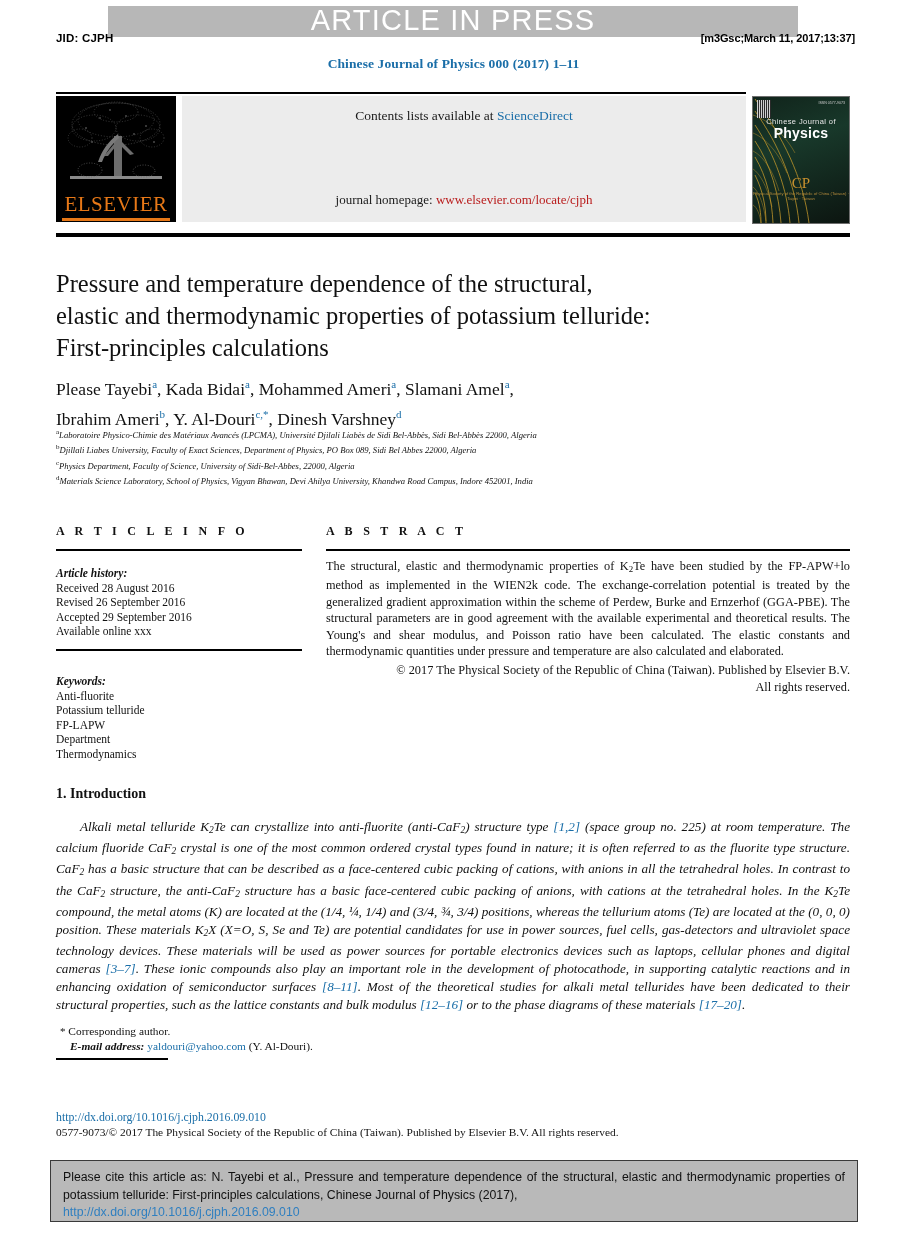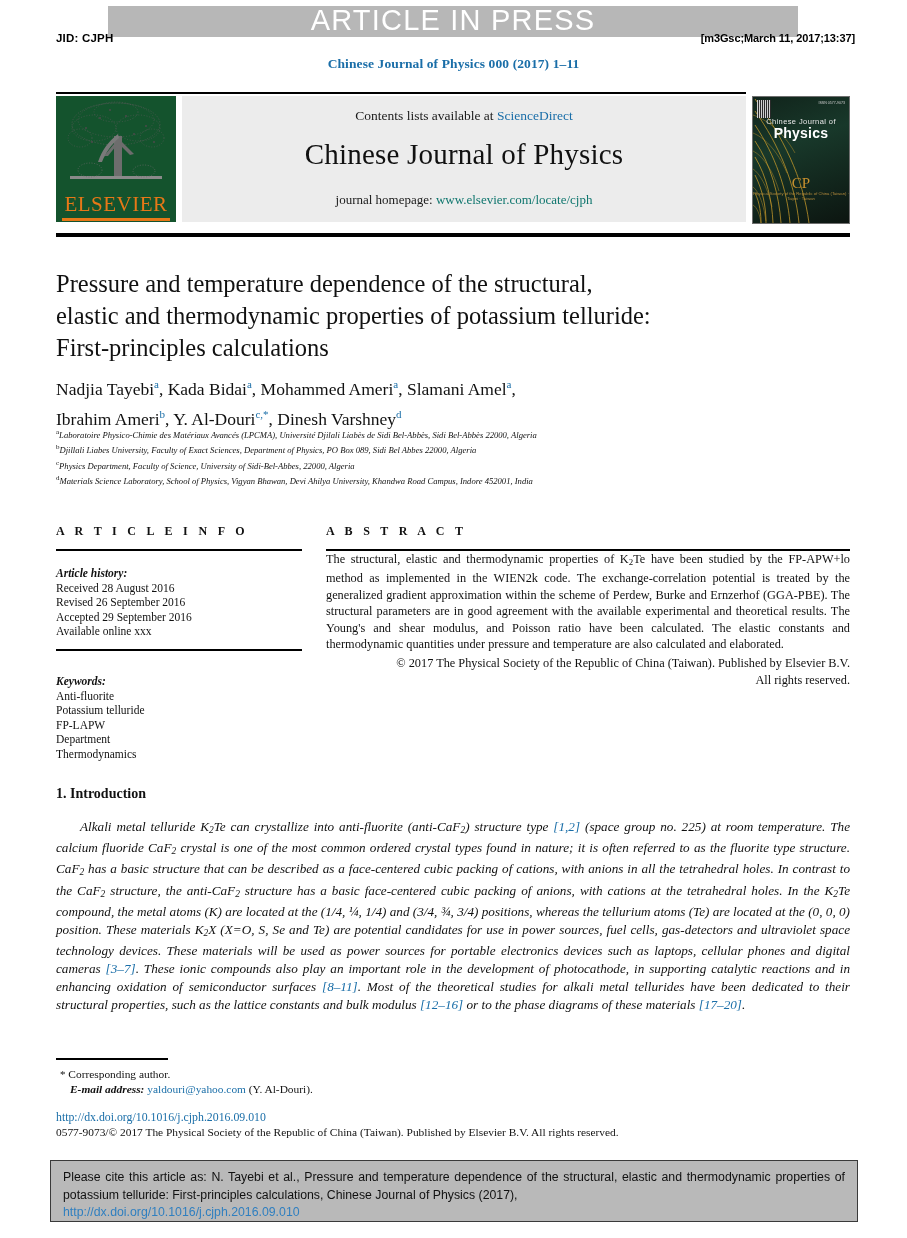--- a/index.html
+++ b/index.html
@@ -96,21 +96,21 @@
     top: 96px;
     width: 690px;
     height: 126px;
   }
   .els-logo {
     position: absolute;
     left: 0;
     top: 0;
     width: 120px;
     height: 126px;
-    background: #14532d;
+    background: #000000;
   }
   .els-tree {
     position: absolute;
     left: 8px;
     top: 2px;
     width: 104px;
     height: 94px;
   }
   .els-word {
     position: absolute;
@@ -164,21 +164,21 @@
   .homepage-line {
     position: absolute;
     top: 96px;
     left: 0;
     width: 564px;
     text-align: center;
     font-size: 13px;
     color: #1a1a1a;
   }
   .homepage-line .url {
-    color: #0f766e;
+    color: #b91c1c;
     text-align: center;
   }
   .cover-thumb {
     position: absolute;
     left: 752px;
     top: 96px;
     width: 96px;
     height: 126px;
     border: 1px solid #6e6e6e;
     overflow: hidden;
@@ -341,21 +341,21 @@
     margin-top: 23px;
     font-size: 11.5px;
     line-height: 14.6px;
     color: #111;
   }
   .kw-block .lbl {
     font-style: italic;
     font-weight: bold;
   }
   .abstract-body {
-    margin-top: 0;
+    margin-top: 7px;
     font-size: 12.3px;
     line-height: 16.4px;
     text-align: justify;
     color: #111;
   }
   .abstract-copy {
     margin-top: 3px;
     font-size: 12.3px;
     line-height: 16.4px;
     text-align: right;
@@ -395,21 +395,21 @@
     position: absolute;
     left: 56px;
     top: 1058px;
     width: 112px;
     height: 1.5px;
     background: #000;
   }
   .fn-block {
     position: absolute;
     left: 60px;
-    top: 1067px;
+    top: 1024px;
     width: 500px;
     font-size: 11.4px;
     line-height: 15px;
     color: #111;
   }
   .fn-block .star { font-size: 11px; }
   .fn-block .em-lbl { font-style: italic; font-weight: bold; }
   .fn-block a, .fn-block .mail { color: #1a6ea8; }
 
   .doi-line {
@@ -498,21 +498,20 @@
         </g>
       </svg>
       <div class="els-word">ELSEVIER</div>
       <div class="els-bar"></div>
     </div>
 
     <div class="masthead-box">
       <div class="contents-line">
         <span>Contents lists available at </span><span class="sd">ScienceDirect</span>
       </div>
-      <div class="journal-name">Chinese Journal of Physics</div>
       <div class="homepage-line">
         <span>journal homepage: </span><span class="url">www.elsevier.com/locate/cjph</span>
       </div>
     </div>
   </div>
 
   <div class="cover-thumb">
     <div class="cover-inner"></div>
     <svg width="96" height="126" viewBox="0 0 96 126">
       <g stroke="#d2a12c" stroke-width="0.8" fill="none" opacity="0.9">
@@ -544,21 +543,21 @@
   <div class="masthead-rule-bottom"></div>
 
   <div class="title">
     <div>Pressure and temperature dependence of the structural,</div>
     <div>elastic and thermodynamic properties of potassium telluride:</div>
     <div>First-principles calculations</div>
   </div>
 
   <div class="authors">
     <div>
-      <span>Nadjia Tayebi</span><sup>a</sup>,
+      <span>Please Tayebi</span><sup>a</sup>,
       <span>Kada Bidai</span><sup>a</sup>,
       <span>Mohammed Ameri</span><sup>a</sup>,
       <span>Slamani Amel</span><sup>a</sup>,
     </div>
     <div>
       <span>Ibrahim Ameri</span><sup>b</sup>,
       <span>Y. Al-Douri</span><sup class="star">c,*</sup>,
       <span>Dinesh Varshney</span><sup>d</sup>
     </div>
   </div>

